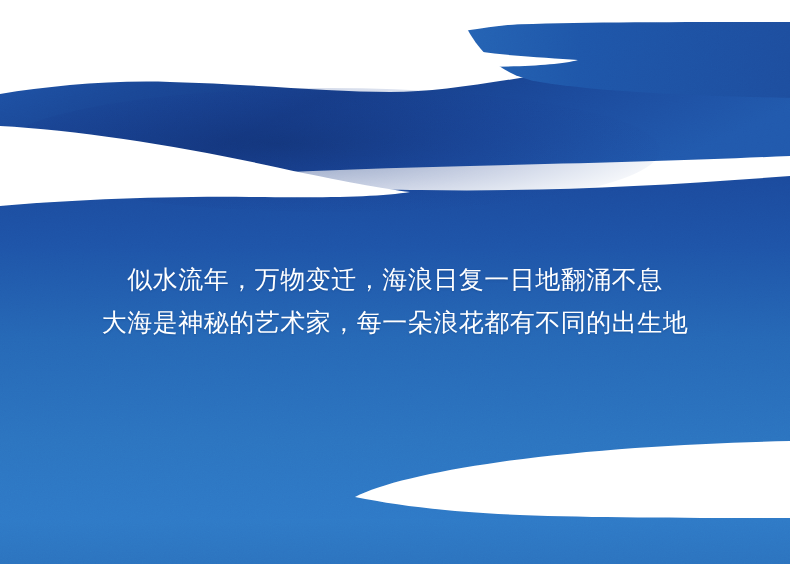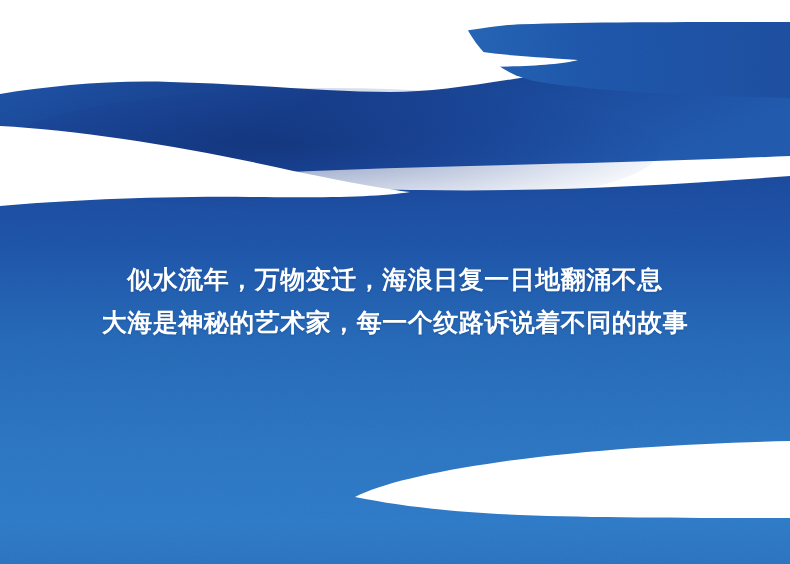--- a/index.html
+++ b/index.html
@@ -42,21 +42,21 @@
     color: #ffffff;
     z-index: 5;
   }
   .caption-line {
     display: block;
     font-family: "Liberation Sans", sans-serif;
     font-size: 25px;
     line-height: 43px;
     letter-spacing: 0.5px;
     color: #ffffff;
-    font-weight: 700;
+    font-weight: 400;
     white-space: nowrap;
     text-shadow: 0 1px 2px rgba(12, 50, 110, 0.28);
   }
 </style>
 </head>
 <body>
 
 <div class="poster">
 
   <svg class="poster-bg" viewBox="0 0 790 564" preserveAspectRatio="none" xmlns="http://www.w3.org/2000/svg">
@@ -151,16 +151,16 @@
 
     <path d="M0,520 L790,518 L790,564 L0,564 Z" fill="url(#gradFooterBand)"></path>
   </svg>
 
   <svg class="noise-overlay" viewBox="0 0 790 564" preserveAspectRatio="none" xmlns="http://www.w3.org/2000/svg">
     <rect x="0" y="0" width="790" height="564" filter="url(#grain)" opacity="0.5"></rect>
   </svg>
 
   <div class="caption-block">
     <span class="caption-line">似水流年，万物变迁，海浪日复一日地翻涌不息</span>
-    <span class="caption-line">大海是神秘的艺术家，每一个纹路诉说着不同的故事</span>
+    <span class="caption-line">大海是神秘的艺术家，每一朵浪花都有不同的出生地</span>
   </div>
 
 </div>
 
 </body></html>

